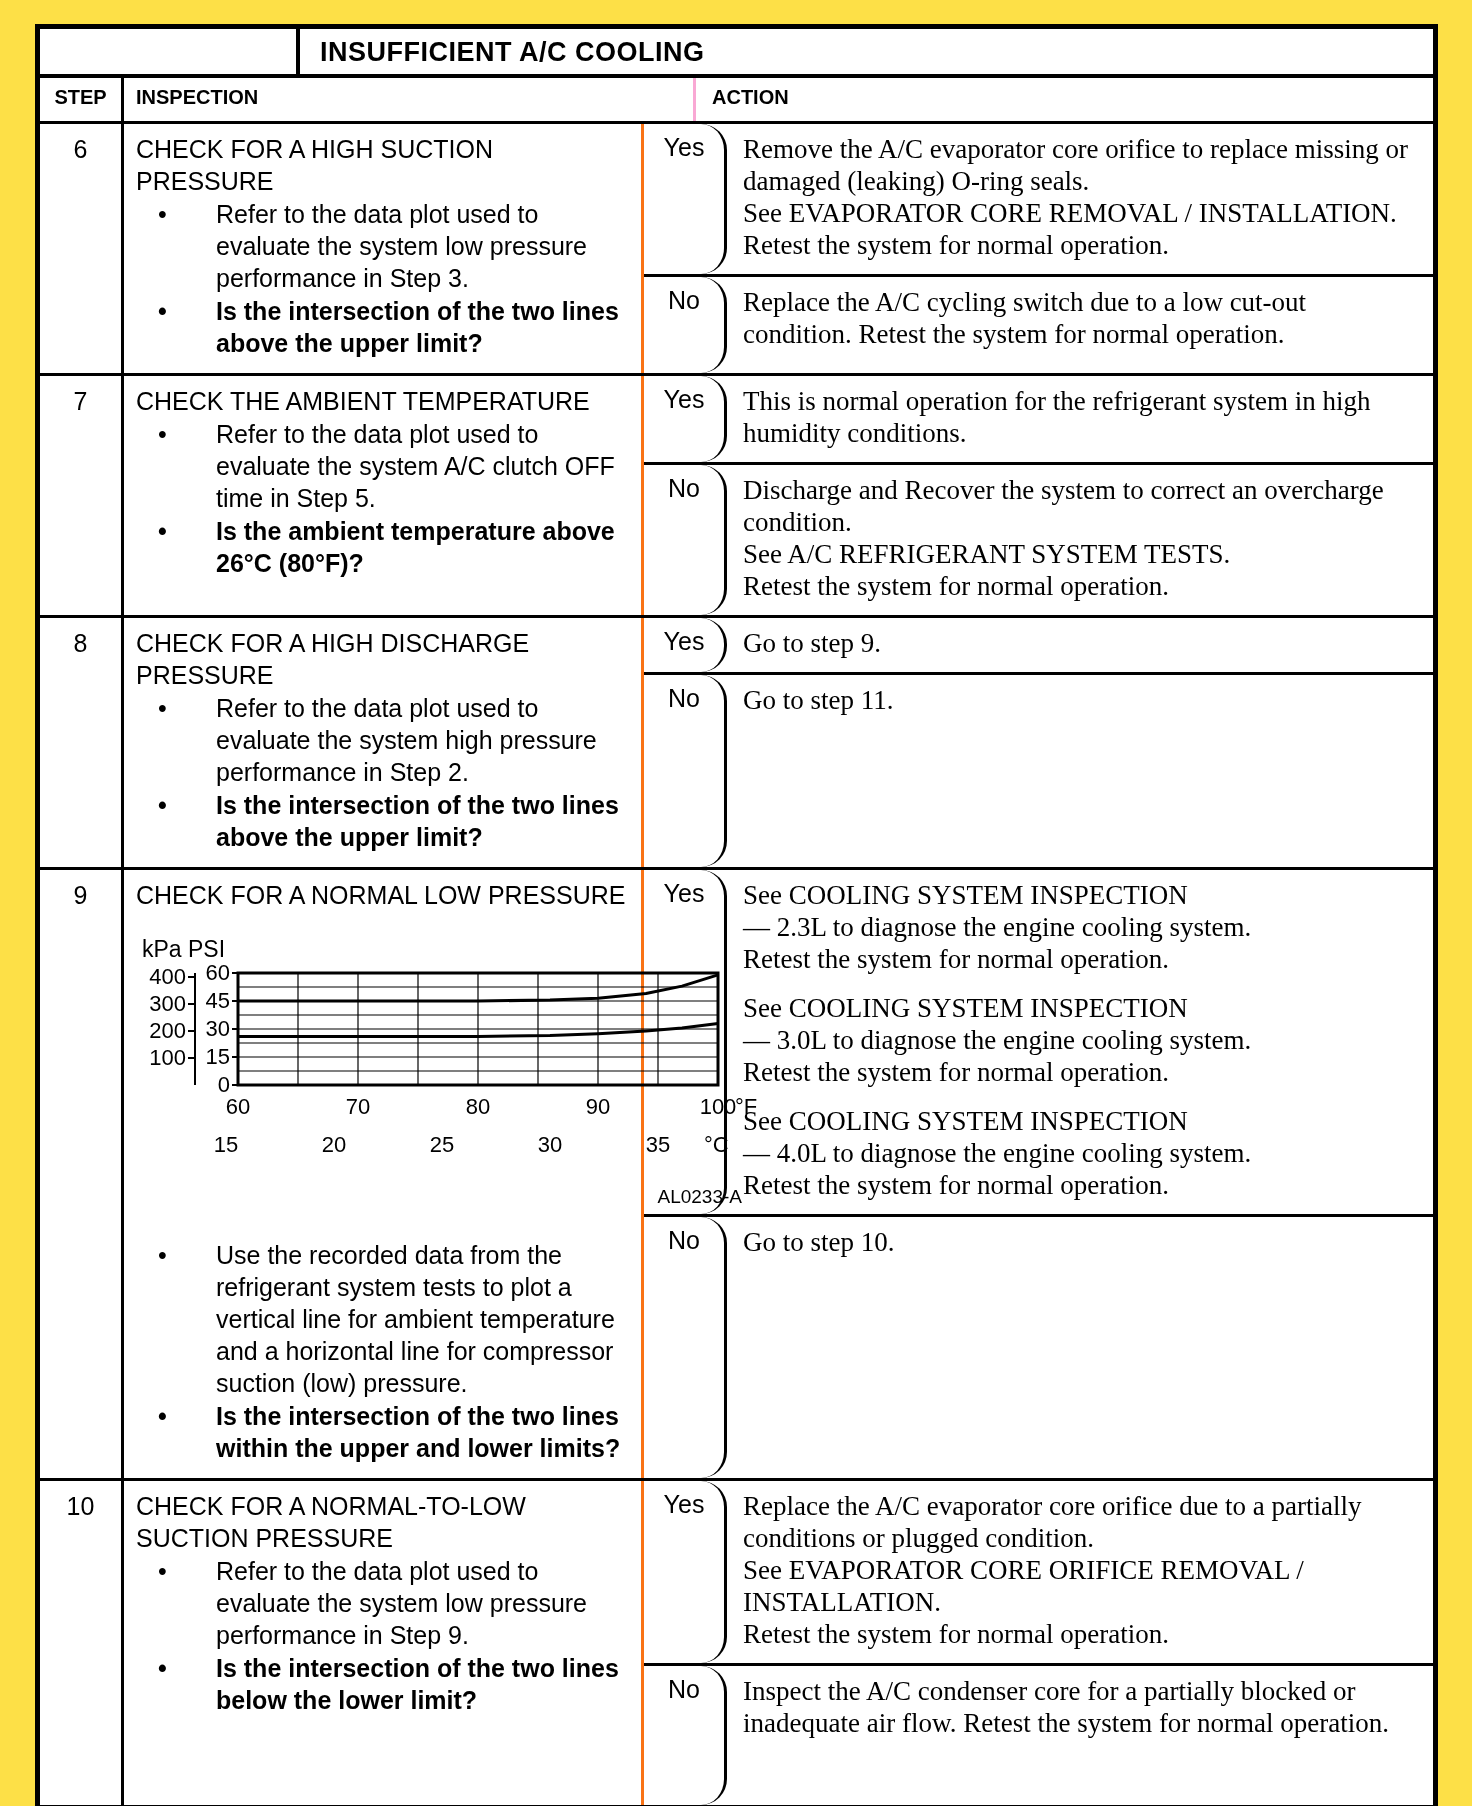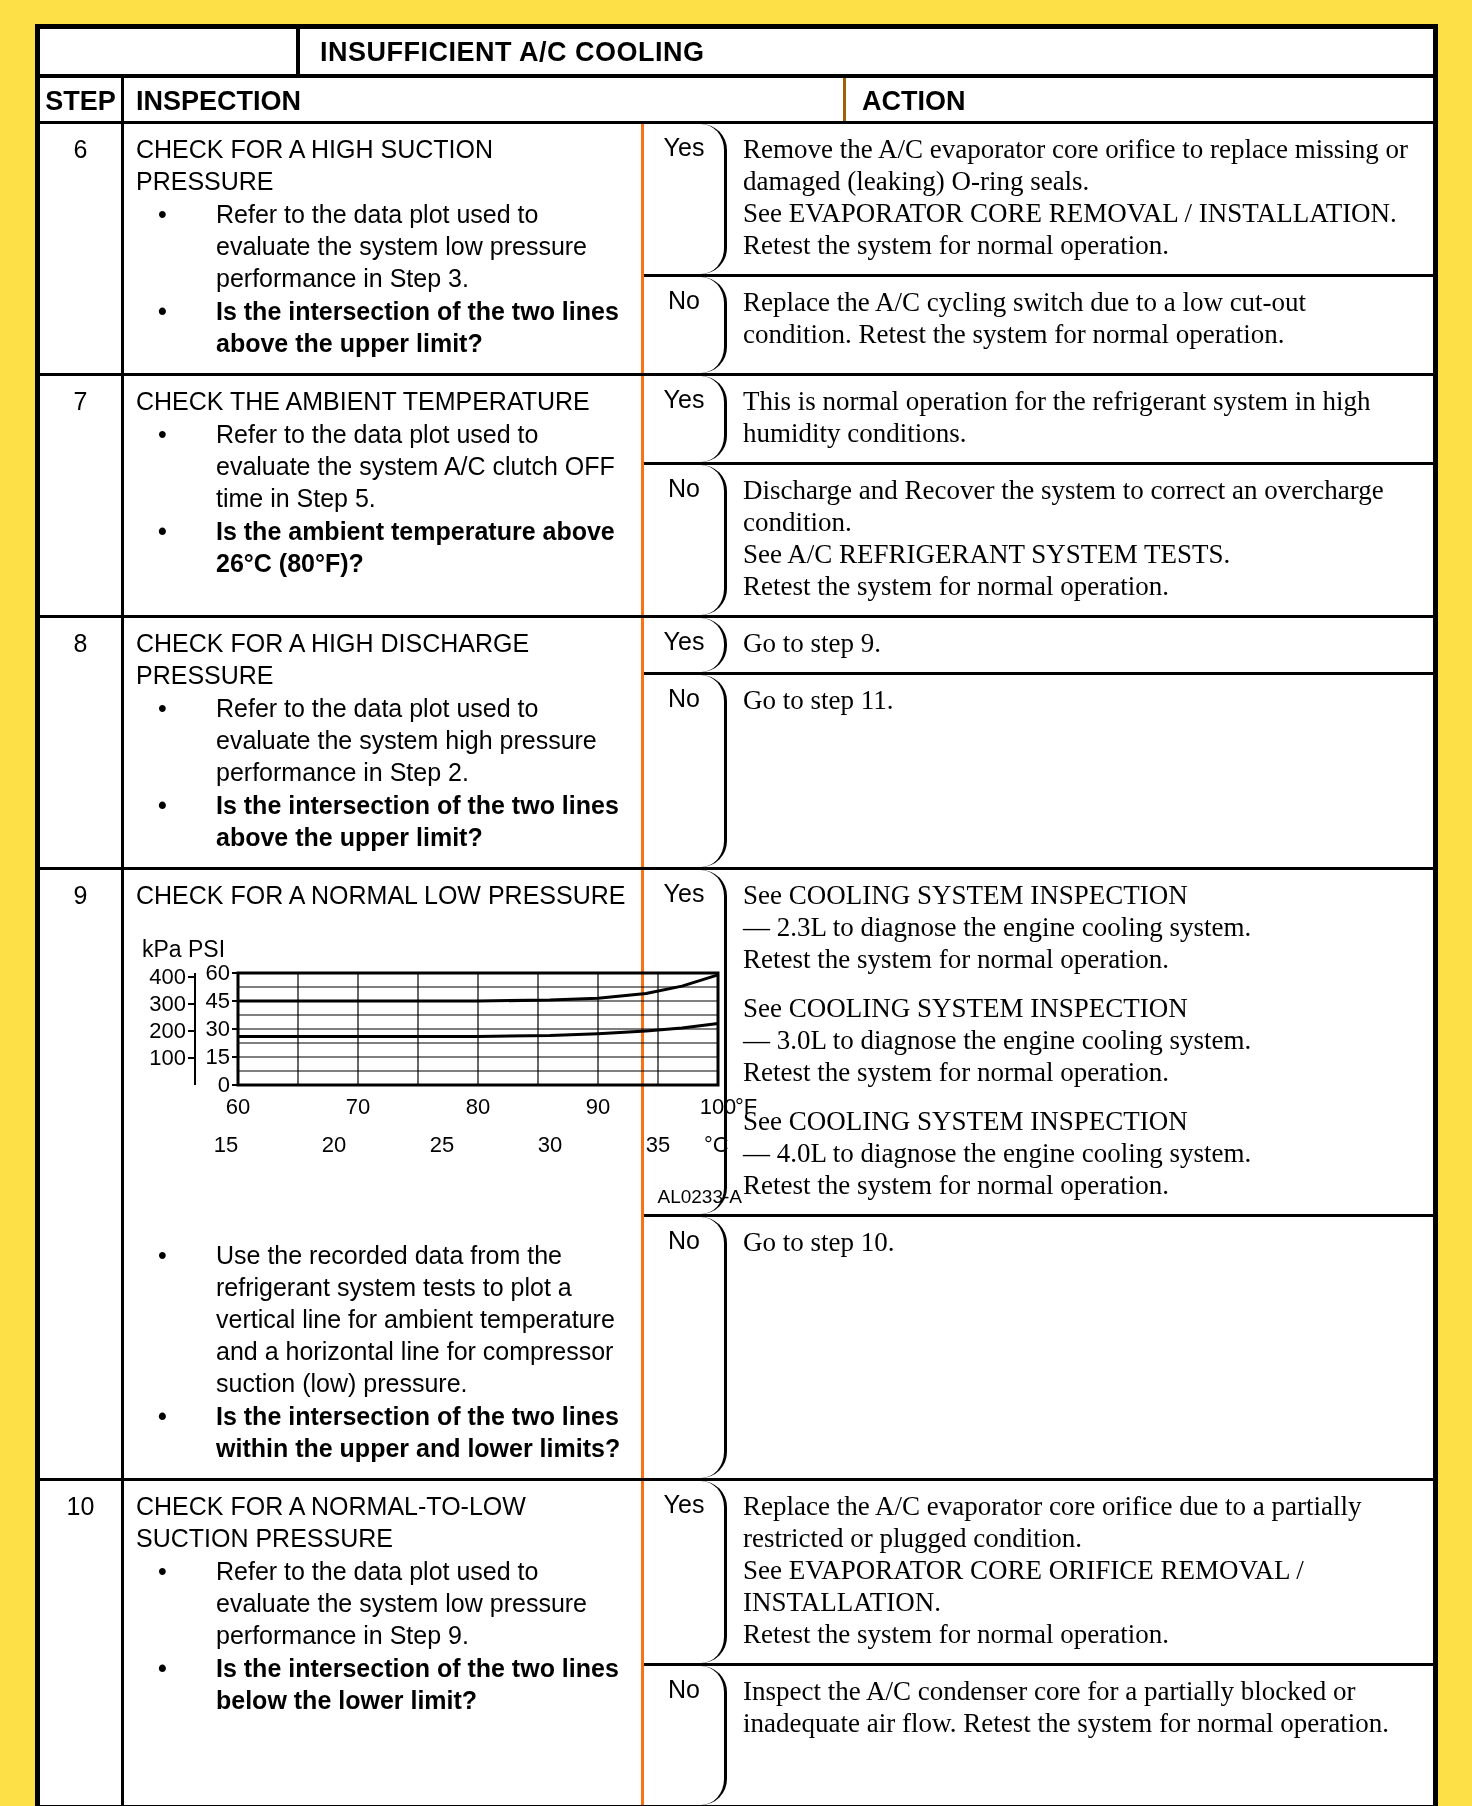--- a/index.html
+++ b/index.html
@@ -15,23 +15,23 @@
     width:1403px; min-height:1786px;
     border:5px solid #000;
     display:flex; flex-direction:column;
     background:#fff;
   }
   
   .title-row { display:flex; border-bottom:4px solid #000; min-height:45px; }
   .title-spacer { width:260px; border-right:4px solid #000; }
   .title-cell { flex:1; font-weight:bold; font-size:27px; padding:8px 0 6px 20px; letter-spacing:0.5px; }
   
-  .header-row { display:flex; border-bottom:3px solid #000; min-height:46px; font-weight:bold; font-size:27px; }
+  .header-row { display:flex; border-bottom:3px solid #000; min-height:46px; font-weight:bold; font-size:20px; }
   .h-step { width:84px; border-right:3px solid #000; text-align:center; padding-top:8px; }
-  .h-inspection { width:722px; border-right:3px solid #a16207; padding:8px 0 0 12px; }
+  .h-inspection { width:572px; border-right:3px solid #f9a8d4; padding:8px 0 0 12px; }
   .h-action { flex:1; padding:8px 0 0 16px; }
   
   .steps { flex:1; display:flex; flex-direction:column; }
   .step-row { display:flex; border-bottom:3px solid #000; align-items:stretch; }
   .step-row:last-child { border-bottom:none; flex:1; }
   .step-cell { width:84px; border-right:3px solid #000; text-align:center; padding-top:11px; font-size:25px; }
   .inspection-cell { width:520px; border-right:3px solid #f97316; padding:9px 10px 14px 12px; font-size:25px; line-height:32px; }
   .insp-title { margin-bottom:1px; }
   .bullet { display:flex; padding-left:22px; margin-top:1px; }
   .bullet .dot { width:32px; font-size:25px; }
@@ -313,21 +313,21 @@
           <div class="bullet q">
             <span class="dot">•</span>
             <span class="btext">Is the intersection of the two lines below the lower limit?</span>
           </div>
         </div>
         <div class="outcome-col">
           <div class="outcome-row">
             <div class="outcome-label">Yes</div>
             <div class="outcome-action">
                 <div class="action-group">
-                  <div class="action-line">Replace the A/C evaporator core orifice due to a partially restricted or plugged condition.</div>
+                  <div class="action-line">Replace the A/C evaporator core orifice due to a partially conditions or plugged condition.</div>
                   <div class="action-line">See EVAPORATOR CORE ORIFICE REMOVAL / INSTALLATION.</div>
                   <div class="action-line">Retest the system for normal operation.</div>
                 </div>
               </div>
           </div>
           <div class="outcome-row">
             <div class="outcome-label">No</div>
             <div class="outcome-action">
                 <div class="action-group">
                   <div class="action-line">Inspect the A/C condenser core for a partially blocked or inadequate air flow. Retest the system for normal operation.</div>

